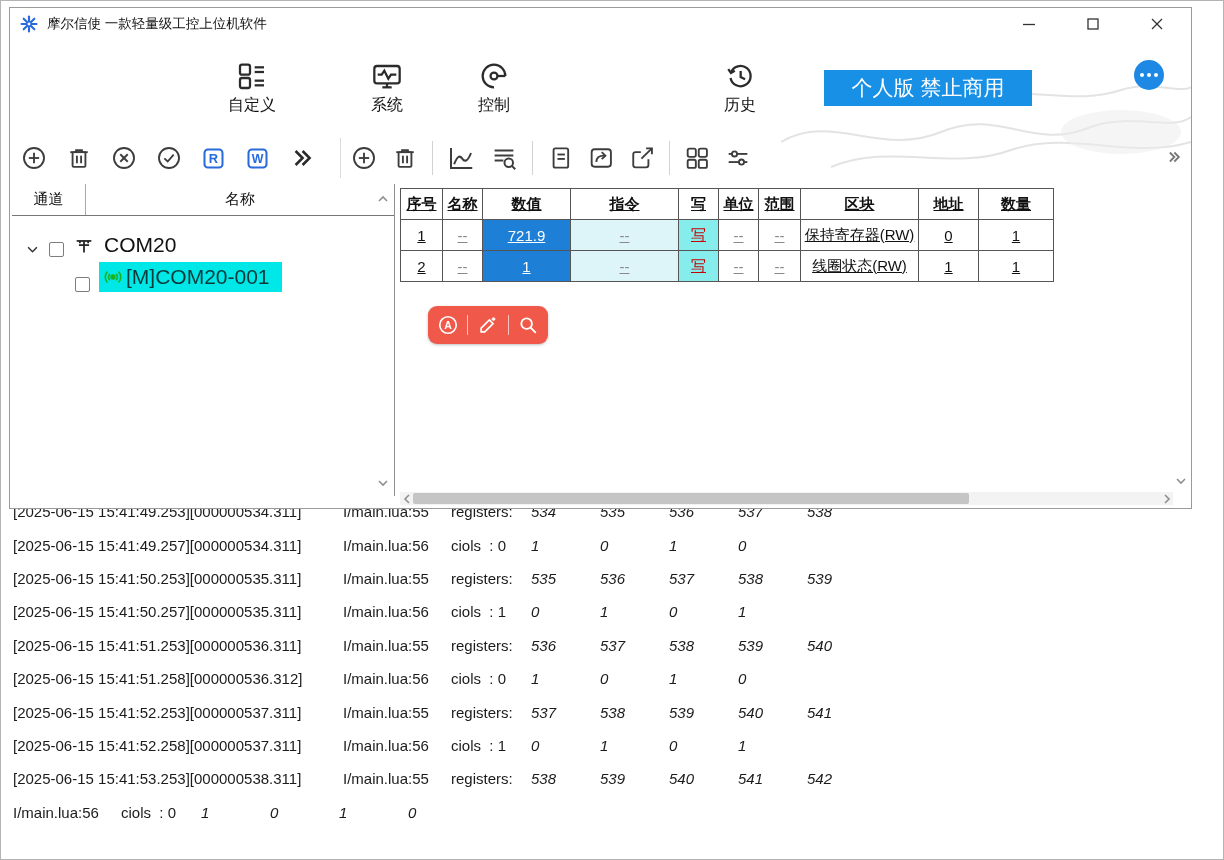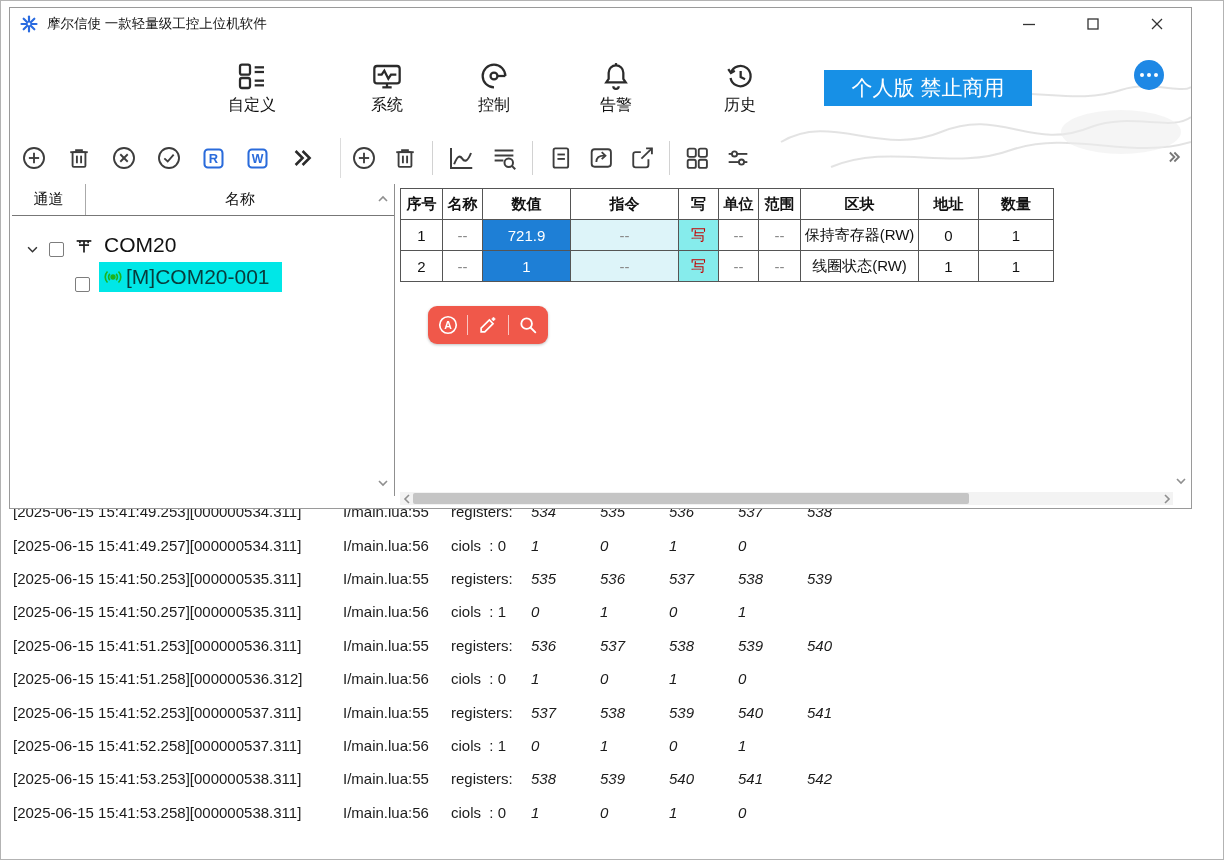--- a/index.html
+++ b/index.html
@@ -81,21 +81,21 @@
          background:#fff; flex:0 0 auto; cursor:pointer; }
   .hl { display:flex; align-items:center; gap:2px; background:#00e7e7;
         padding:3px 12px 3px 3px; color:#083c3c; }
 
   .right-pane { position:absolute; left:386px; top:176px; right:2px; bottom:0; }
   .grid { position:absolute; left:4px; top:4px; display:grid;
           grid-template-columns:42px 40px 88px 108px 40px 40px 42px 118px 60px 75px;
           border-left:1px solid #555; border-top:1px solid #555; background:#fff; }
   .grid .th, .grid .td { height:31px; display:flex; align-items:center; justify-content:center;
           border-right:1px solid #555; border-bottom:1px solid #555; font-size:15px;
-          color:#111; background:#fff; cursor:default; }
+          color:#111; background:#fff; cursor:default;text-decoration:underline; }
   .grid .th { font-weight:bold; }
   .td.c-val { background:#1e7fd6; color:#fff; }
   .td.c-cmd { background:#ddf4f9; }
   .td.c-write { background:#86ecec; color:#c40000; }
   .td.dim { color:#8a8a8a; }
 
   .red-pill { position:absolute; left:32px; top:122px; width:120px; height:38px;
               background:#f0584a; border-radius:9px; display:flex; align-items:center;
               justify-content:space-evenly; box-shadow:0 1px 3px rgba(0,0,0,.25); z-index:4; }
   .pill-div { width:1px; height:20px; background:rgba(255,255,255,.65); }
@@ -121,21 +121,21 @@
   <div class="log-area">
       <div class="log-line"><span class="lts">[2025-06-15 15:41:49.253][000000534.311]</span><span class="lsrc">I/main.lua:55</span><span class="llab">registers:</span><span class="lval">534</span><span class="lval">535</span><span class="lval">536</span><span class="lval">537</span><span class="lval">538</span></div>
       <div class="log-line"><span class="lts">[2025-06-15 15:41:49.257][000000534.311]</span><span class="lsrc">I/main.lua:56</span><span class="llab">ciols  : 0</span><span class="lval">1</span><span class="lval">0</span><span class="lval">1</span><span class="lval">0</span></div>
       <div class="log-line"><span class="lts">[2025-06-15 15:41:50.253][000000535.311]</span><span class="lsrc">I/main.lua:55</span><span class="llab">registers:</span><span class="lval">535</span><span class="lval">536</span><span class="lval">537</span><span class="lval">538</span><span class="lval">539</span></div>
       <div class="log-line"><span class="lts">[2025-06-15 15:41:50.257][000000535.311]</span><span class="lsrc">I/main.lua:56</span><span class="llab">ciols  : 1</span><span class="lval">0</span><span class="lval">1</span><span class="lval">0</span><span class="lval">1</span></div>
       <div class="log-line"><span class="lts">[2025-06-15 15:41:51.253][000000536.311]</span><span class="lsrc">I/main.lua:55</span><span class="llab">registers:</span><span class="lval">536</span><span class="lval">537</span><span class="lval">538</span><span class="lval">539</span><span class="lval">540</span></div>
       <div class="log-line"><span class="lts">[2025-06-15 15:41:51.258][000000536.312]</span><span class="lsrc">I/main.lua:56</span><span class="llab">ciols  : 0</span><span class="lval">1</span><span class="lval">0</span><span class="lval">1</span><span class="lval">0</span></div>
       <div class="log-line"><span class="lts">[2025-06-15 15:41:52.253][000000537.311]</span><span class="lsrc">I/main.lua:55</span><span class="llab">registers:</span><span class="lval">537</span><span class="lval">538</span><span class="lval">539</span><span class="lval">540</span><span class="lval">541</span></div>
       <div class="log-line"><span class="lts">[2025-06-15 15:41:52.258][000000537.311]</span><span class="lsrc">I/main.lua:56</span><span class="llab">ciols  : 1</span><span class="lval">0</span><span class="lval">1</span><span class="lval">0</span><span class="lval">1</span></div>
       <div class="log-line"><span class="lts">[2025-06-15 15:41:53.253][000000538.311]</span><span class="lsrc">I/main.lua:55</span><span class="llab">registers:</span><span class="lval">538</span><span class="lval">539</span><span class="lval">540</span><span class="lval">541</span><span class="lval">542</span></div>
-      <div class="log-line"><span class="lts">[2025-06-15 15:41:53.258][000000538.311]</span><span class="lsrc">I/main.lua:56</span><span class="llab">ciols  : 0</span><span class="lval">1</span><span class="lval">0</span><span class="lval">1</span><span class="lval">0</span></div>
+      <div class="log-line"><span class="lsrc">I/main.lua:56</span><span class="llab">ciols  : 0</span><span class="lval">1</span><span class="lval">0</span><span class="lval">1</span><span class="lval">0</span></div>
     </div>
 
   <div class="panel">
 
     <div class="titlebar">
       <svg class="app-logo" viewBox="0 0 24 24">
         <g stroke="#2a6be0" stroke-width="2.6" stroke-linecap="round" fill="none">
           <line x1="12" y1="3" x2="12" y2="21"></line>
             <line x1="3" y1="12" x2="21" y2="12"></line>
           <line x1="5.6" y1="5.6" x2="18.4" y2="18.4"></line>
@@ -204,31 +204,20 @@
       </div>
       <div class="tab" style="left:436px">
         <div class="tab-icon">
             <svg width="32" height="32" viewBox="0 0 24 24" fill="none" stroke="#2b2b2b" stroke-width="1.7">
               <path d="M20.5,12 A8.5,8.5 0 1 0 12,20.5"></path>
               <path d="M20.5,12 L14.5,12"></path>
               <circle cx="12" cy="12" r="2.6"></circle>
             </svg>
           </div>
         <div class="tab-label">控制</div>
-        <div class="underline"></div>
-      </div>
-      <div class="tab" style="left:558px">
-        <div class="tab-icon">
-            <svg width="32" height="32" viewBox="0 0 24 24" fill="none" stroke="#2b2b2b" stroke-width="1.7">
-              <path d="M12,4 a5.5,5.5 0 0 1 5.5,5.5 v4.6 l1.8,2.7 H4.7 l1.8,-2.7 V9.5 A5.5,5.5 0 0 1 12,4 Z"></path>
-              <line x1="12" y1="2.3" x2="12" y2="4"></line>
-              <path d="M10,19.6 a2,2 0 0 0 4,0"></path>
-            </svg>
-          </div>
-        <div class="tab-label">告警</div>
         <div class="underline"></div>
       </div>
       <div class="tab" style="left:682px">
         <div class="tab-icon">
             <svg width="32" height="32" viewBox="0 0 24 24" fill="none" stroke="#2b2b2b" stroke-width="1.7">
               <path d="M5.2,9.5 A7.6,7.6 0 1 1 4.9,13.5"></path>
               <polyline points="3.2,6.8 5.2,9.7 8.1,8"></polyline>
               <polyline points="12.5,8.3 12.5,12.8 15.8,14.4"></polyline>
             </svg>
           </div>

